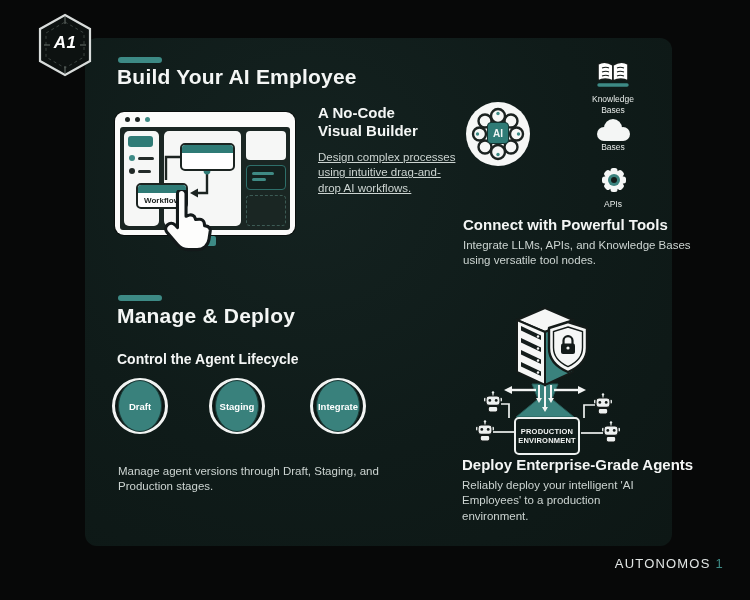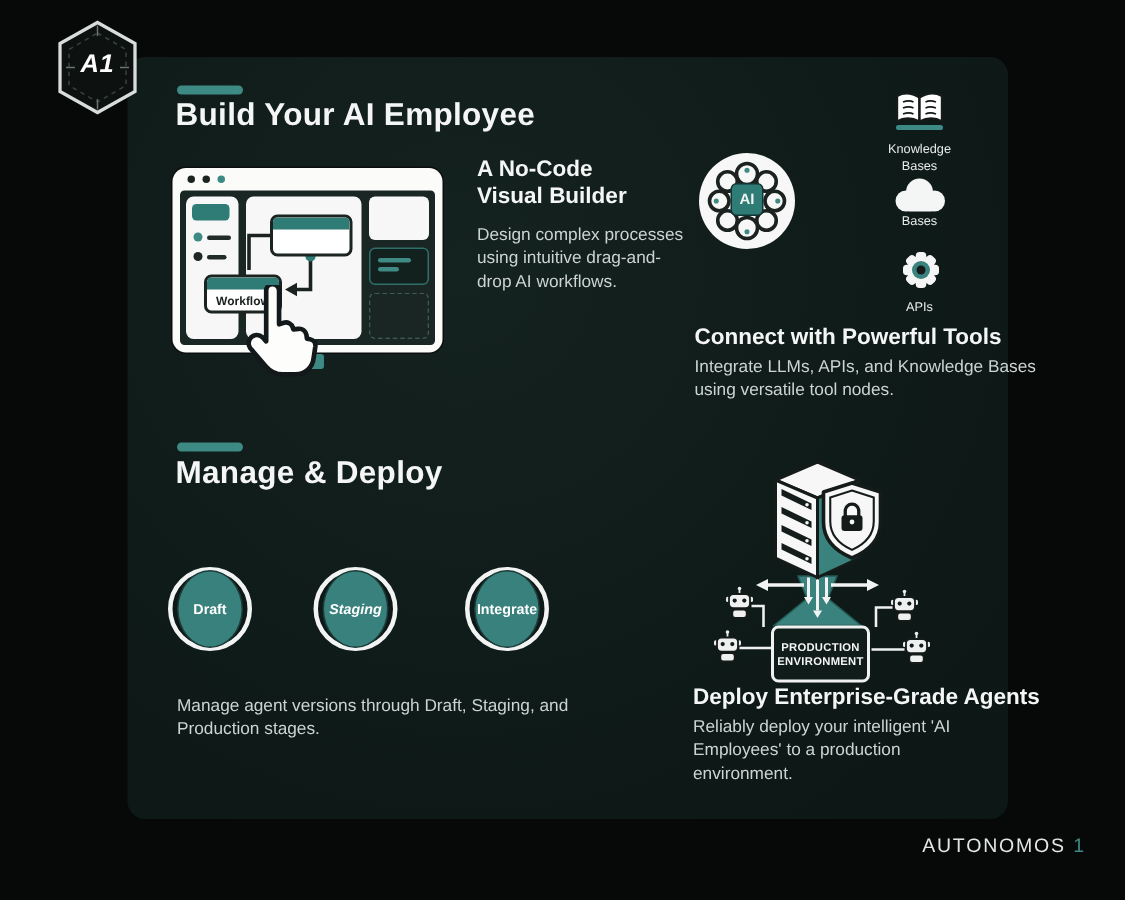--- a/index.html
+++ b/index.html
@@ -132,21 +132,21 @@
         <span class="wf-label">Workflow</span>
       </div>
     </div>
   </div>
   <div class="abs wrist"></div>
   <svg class="abs" style="left:161px;top:190px;z-index:6;" width="52" height="62" viewBox="0 0 42 52">
     <path fill="#fdfdfc" stroke="#13191a" stroke-width="2.6" stroke-linejoin="round" d="M13 3.2 a3.6 3.6 0 0 1 7.2 0 V22 l2.6-.9 a4 4 0 0 1 5.1 2.7 l.3 1 2.9-.3 a4 4 0 0 1 4.4 3.4 l.3 2.1 1.7.3 a3.7 3.7 0 0 1 3 4 L39.5 41 a10 10 0 0 1-10 9 h-7.2 a12.4 12.4 0 0 1-9.3-4.3 L4 35.2 a4.6 4.6 0 0 1 6.9-6 l2.1 2.3 Z"></path>
   </svg>
 
   <div class="abs h2" style="left:318px;top:104px;width:120px;">A No-Code Visual Builder</div>
-  <div class="abs p" style="left:318px;top:150px;width:142px;">Design complex processes using intuitive drag-and-drop AI workflows.</div>
+  <div class="abs p" style="left:318px;top:150px;width:142px;text-decoration:underline;">Design complex processes using intuitive drag-and-drop AI workflows.</div>
 
   <div class="abs ai-circle">
     <svg width="66" height="66" viewBox="0 0 66 66">
       <circle cx="33" cy="33" r="32" fill="#f6f7f6"></circle>
       <g fill="#f6f7f6" stroke="#1b2220" stroke-width="2.4">
         <circle cx="33" cy="15" r="7"></circle>
         <circle cx="20" cy="20" r="6.5"></circle>
         <circle cx="46" cy="20" r="6.5"></circle>
         <circle cx="14.5" cy="33" r="6.5"></circle>
         <circle cx="51.5" cy="33" r="6.5"></circle>
@@ -194,25 +194,26 @@
     <circle cx="16" cy="16" r="6" fill="#3a827d"></circle>
     <circle cx="16" cy="16" r="3" fill="#141b19"></circle>
   </svg>
   <div class="abs icon-label" style="left:583px;top:199px;width:60px;">APIs</div>
 
   <div class="abs h2" style="left:463px;top:216px;width:240px;">Connect with Powerful Tools</div>
   <div class="abs p" style="left:463px;top:238px;width:232px;">Integrate LLMs, APIs, and Knowledge Bases using versatile tool nodes.</div>
 
   <div class="abs accent" style="left:118px;top:295px;"></div>
   <div class="abs h1" style="left:117px;top:304px;">Manage &amp; Deploy</div>
+  <div class="abs h3" style="left:117px;top:351px;">Control the Agent Lifecycle</div>
 
   <div class="abs stage-circle" style="left:112px;top:378px;">
     <div class="stage-inner">Draft</div>
   </div>
-  <div class="abs stage-circle" style="left:209px;top:378px;font-style:italic;">
+  <div class="abs stage-circle" style="left:209px;top:378px;">
     <div class="stage-inner">Staging</div>
   </div>
   <div class="abs stage-circle" style="left:310px;top:378px;">
     <div class="stage-inner">Integrate</div>
   </div>
 
   <div class="abs p" style="left:118px;top:464px;width:290px;">Manage agent versions through Draft, Staging, and Production stages.</div>
 
   <svg class="abs" style="left:460px;top:286px;" width="200" height="172" viewBox="0 0 200 172">
     <defs>

